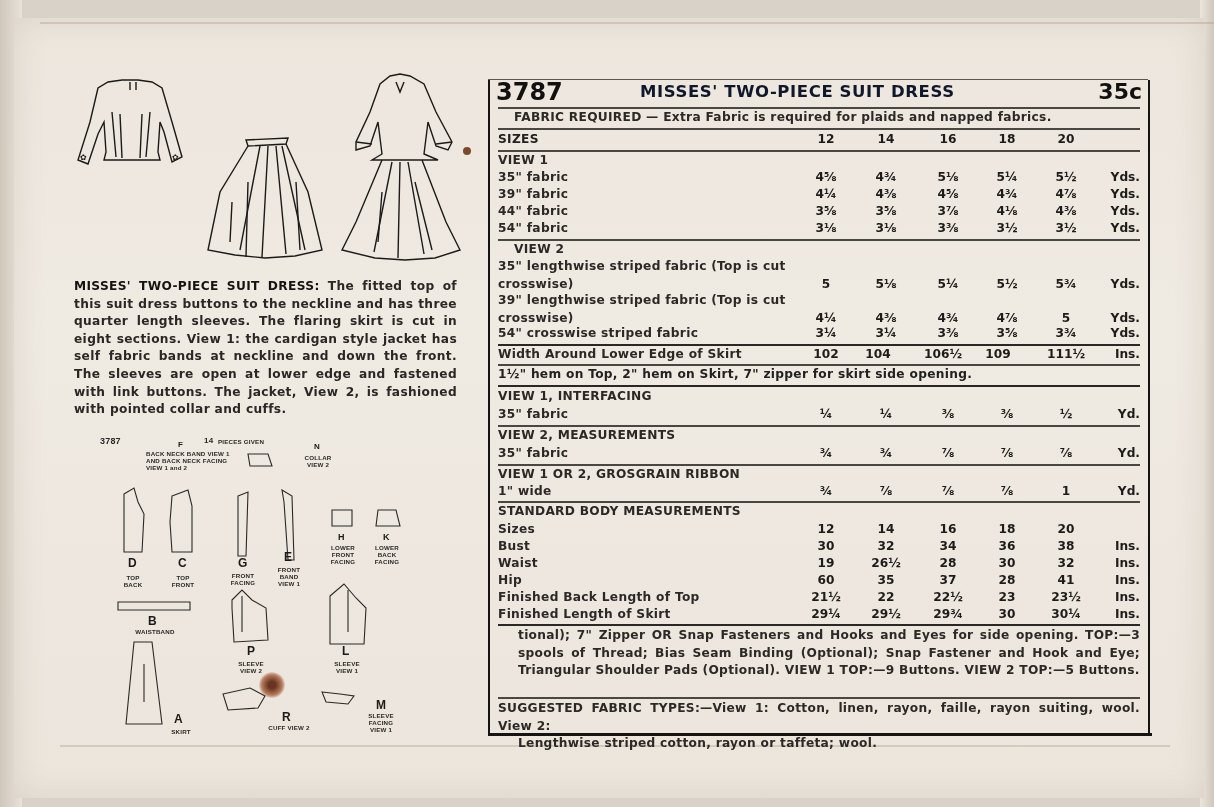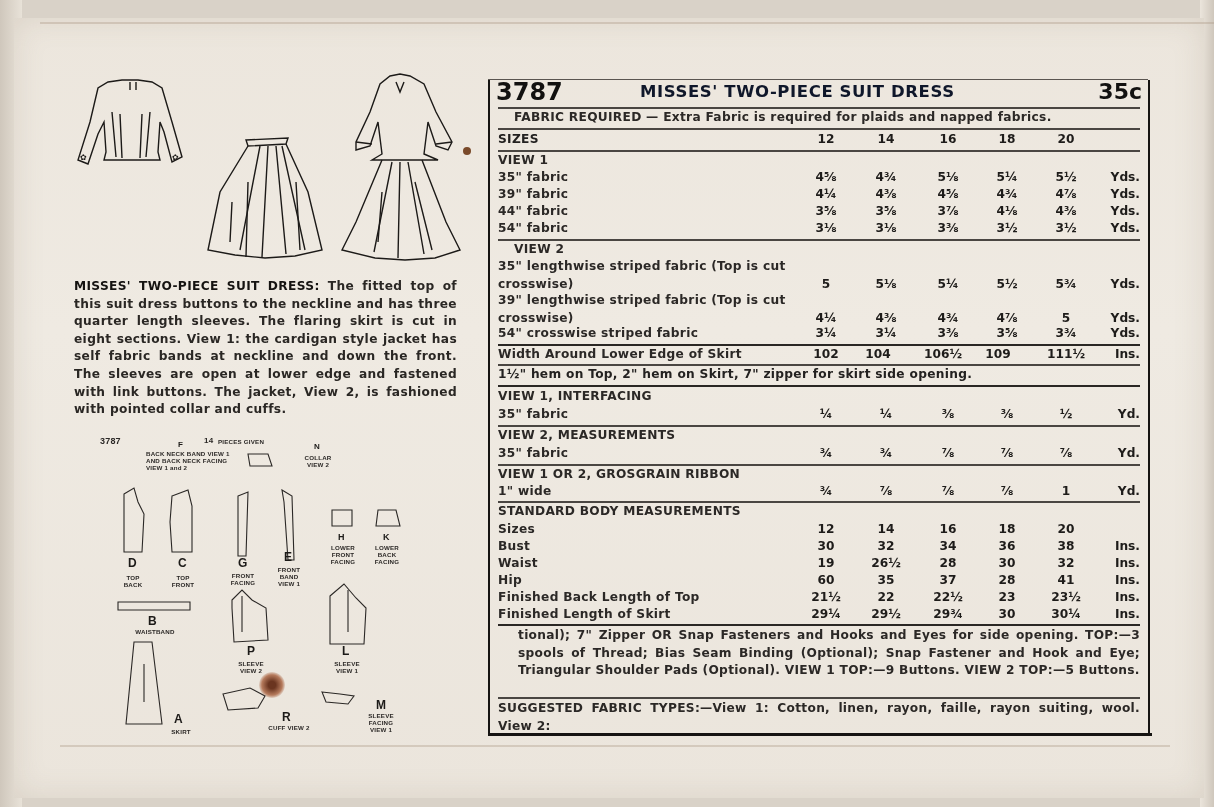--- a/index.html
+++ b/index.html
@@ -374,15 +374,16 @@
   </div>
   <div class="hr thick" style="top:544px;"></div>
 
   <div class="para" style="top:547px;">
     <span class="indent">tional); 7" Zipper OR Snap Fasteners and Hooks and Eyes for side opening. TOP:—3 spools of Thread; Bias Seam Binding (Optional); Snap Fastener and Hook and Eye; Triangular Shoulder Pads (Optional). VIEW 1 TOP:—9 Buttons. VIEW 2 TOP:—5 Buttons.</span>
   </div>
   <div class="hr" style="top:617px;"></div>
 
   <div class="para" style="top:620px;">
     <span>SUGGESTED FABRIC TYPES:—View 1: Cotton, linen, rayon, faille, rayon suiting, wool. View 2:</span>
+    <span class="indent">Lengthwise striped cotton, rayon or taffeta; wool.</span>
   </div>
 </div>
 <div class="chart-bottom"></div>
 
 </body></html>

